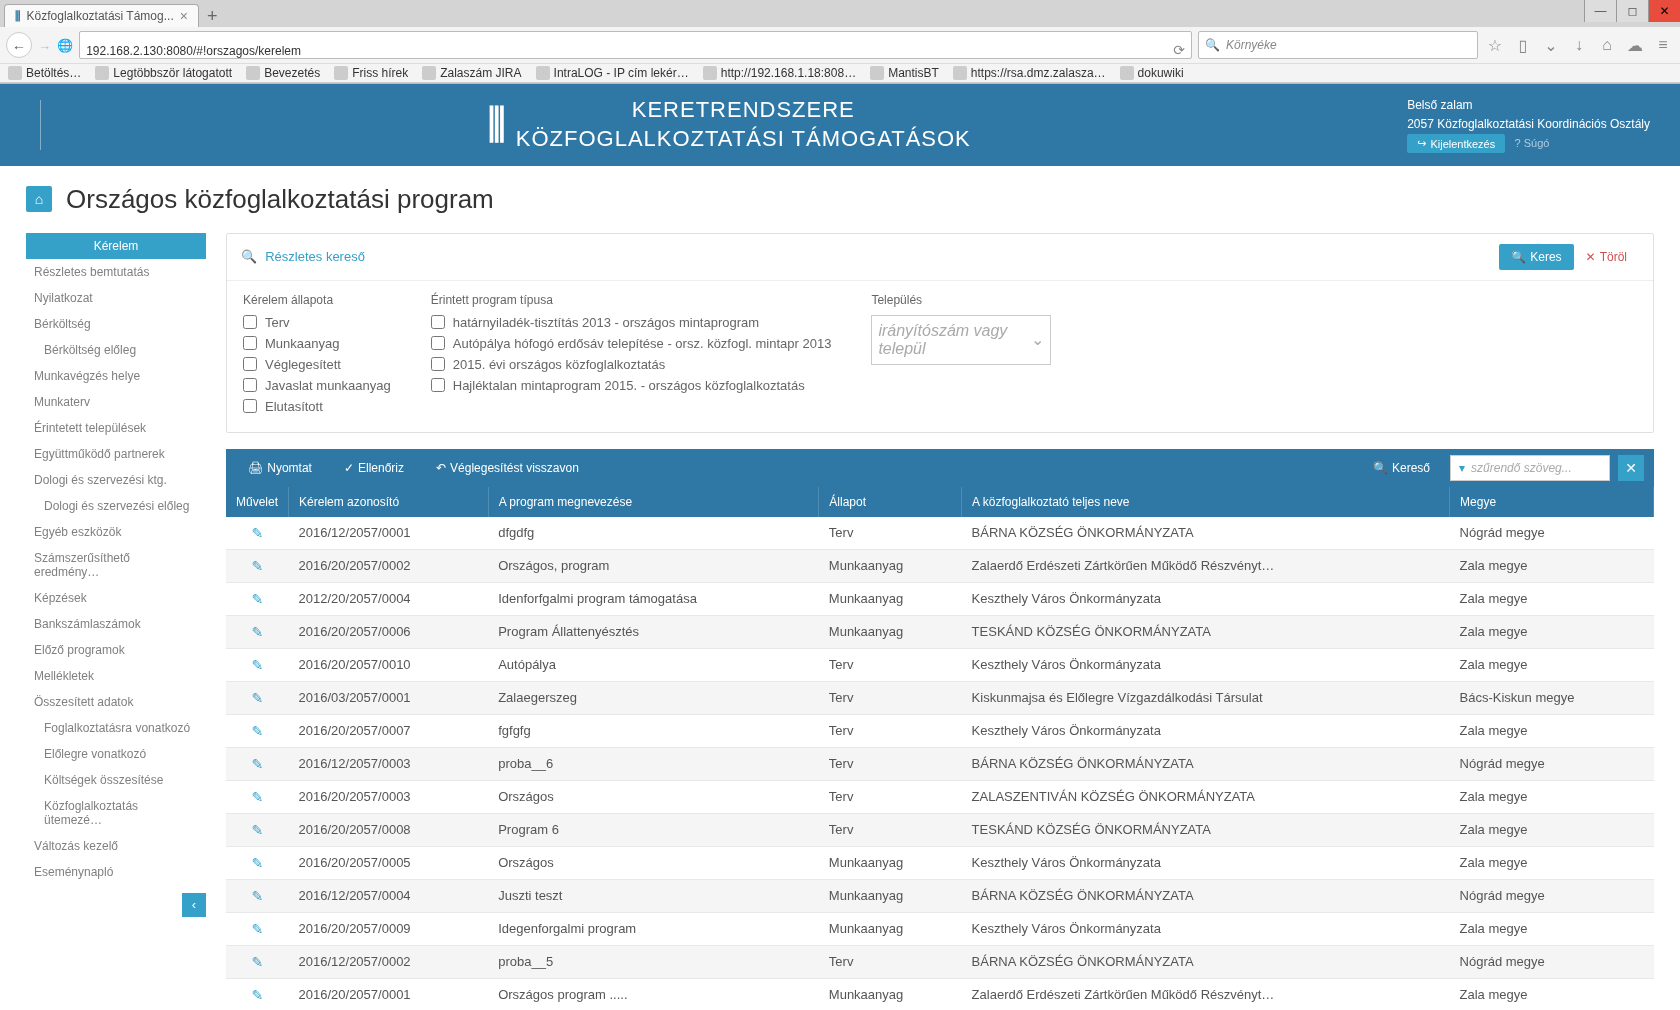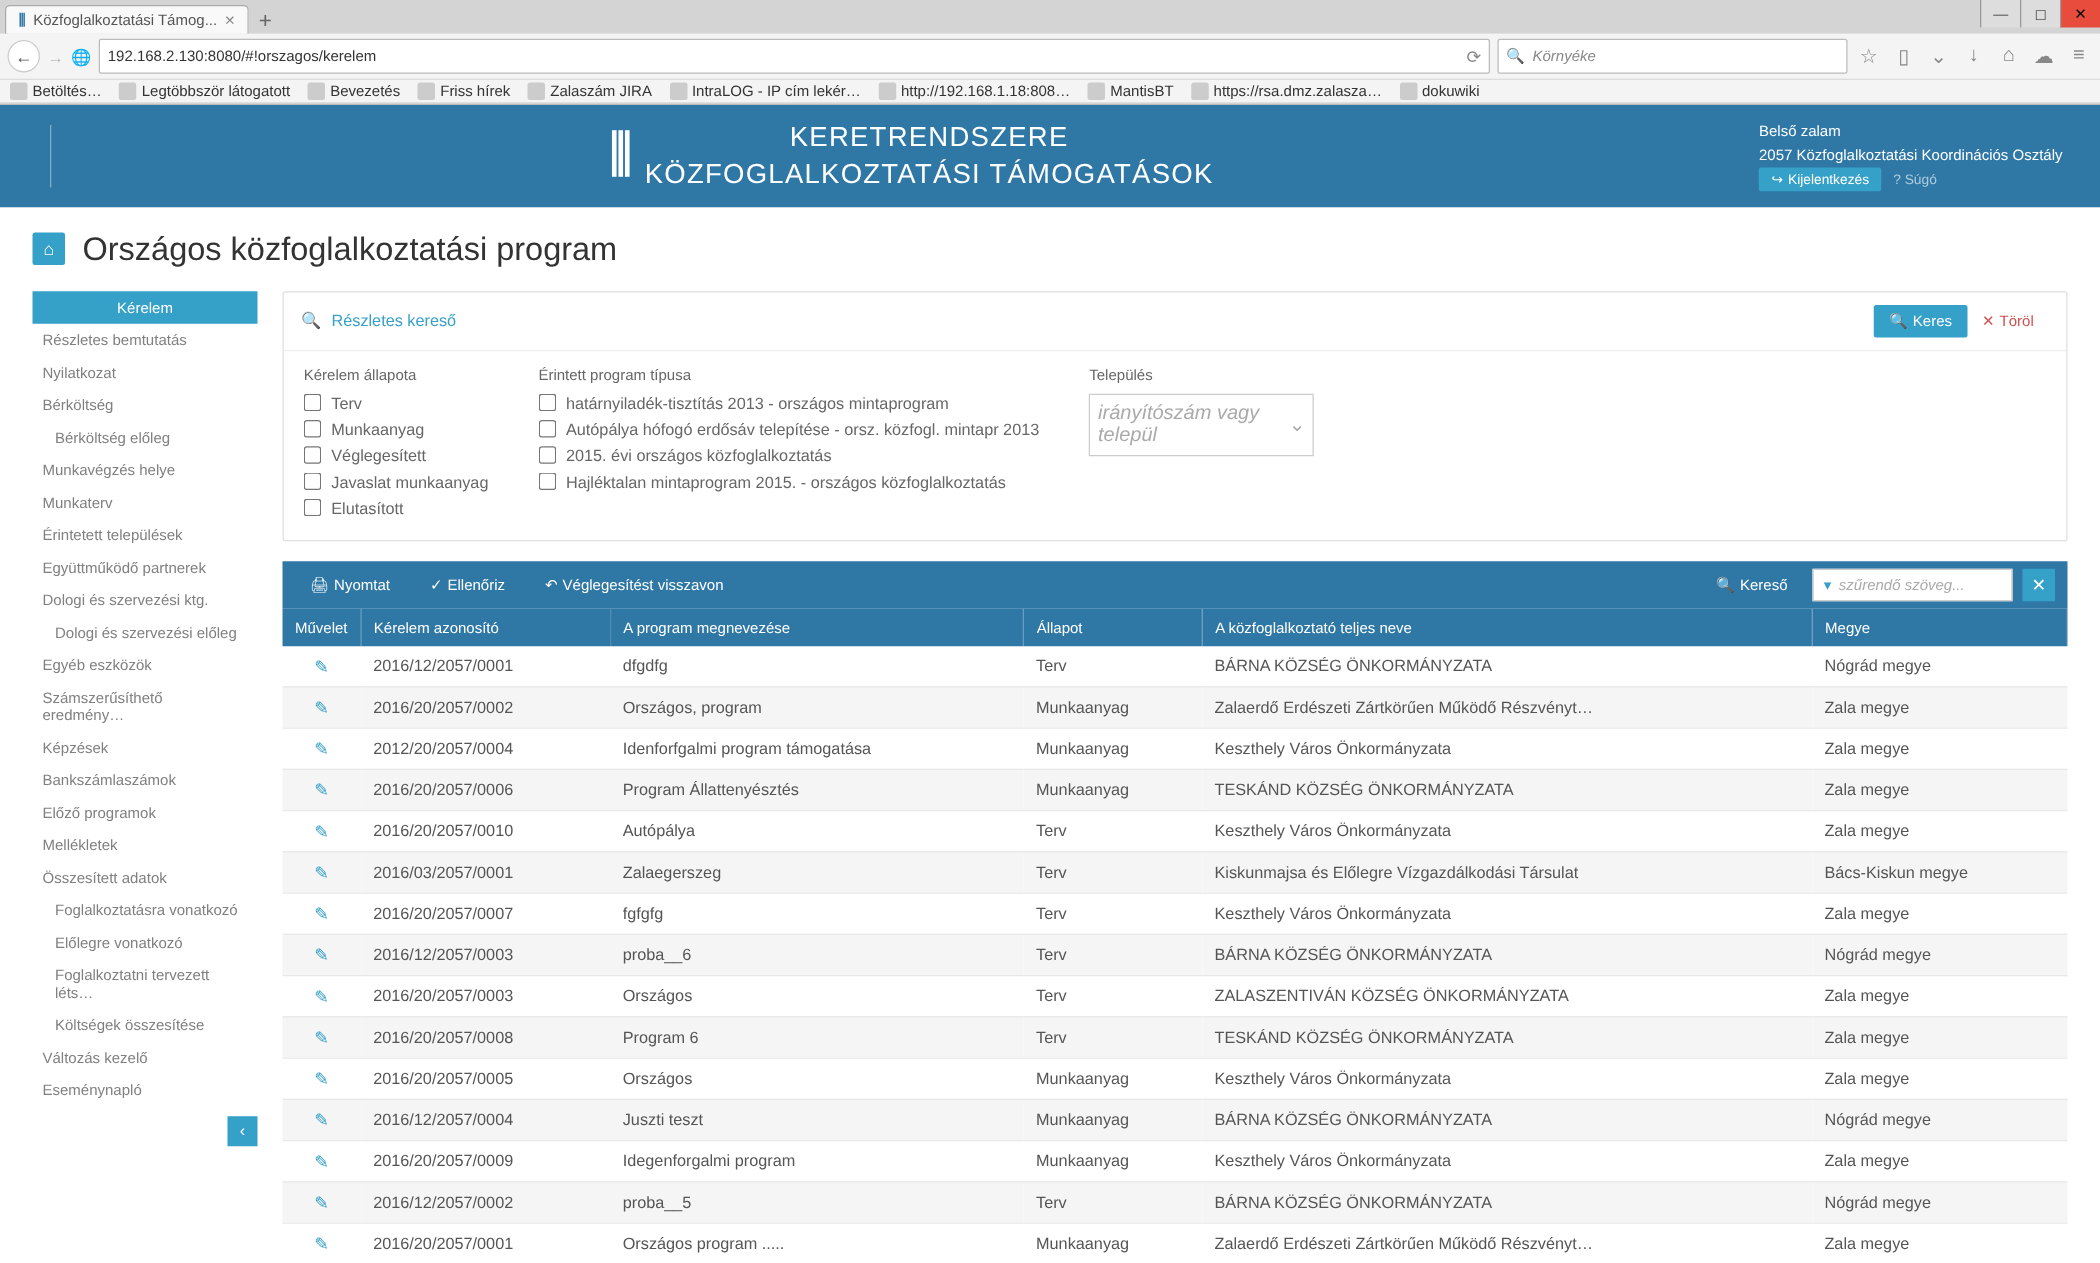--- a/index.html
+++ b/index.html
@@ -10,21 +10,21 @@
 .tabbar { display:flex; align-items:flex-end; padding: 4px 4px 0; background:#d4d4d4; }
 .tab { background:#f9f9f9; border:1px solid #aaa; border-bottom:none; border-radius:4px 4px 0 0; padding:4px 10px; font-size:12px; display:flex; align-items:center; gap:6px; max-width:200px; }
 .tab-close { color:#888; font-size:14px; line-height:1; }
 .newtab { font-size:18px; color:#666; padding:0 8px; }
 .win-controls { position:absolute; right:0; top:0; display:flex; }
 .win-btn { width:32px; height:22px; display:flex; align-items:center; justify-content:center; font-size:12px; border-left:1px solid #999; background:#ddd; }
 .win-close { background:#e74c3c; color:#000; }
 
 .toolbar { display:flex; align-items:center; padding:4px 6px; gap:6px; background:#f4f4f4; }
 .nav-btn { width:26px; height:26px; border:1px solid #ccc; border-radius:50%; display:flex; align-items:center; justify-content:center; background:#fff; font-size:14px; color:#555; }
-.url-bar { flex:1; display:flex; align-items:center; border:1px solid #bbb; border-radius:2px; background:#fff; height:28px; padding:0 6px; font-size:12px; color:#333; }
+.url-bar { flex:1; display:flex; align-items:flex-end; border:1px solid #bbb; border-radius:2px; background:#fff; height:28px; padding:0 6px; font-size:12px; color:#333; }
 .url-refresh { color:#888; font-size:14px; padding-left:6px; }
 .search-bar { width:280px; display:flex; align-items:center; border:1px solid #bbb; border-radius:2px; background:#fff; height:28px; padding:0 6px; font-size:12px; color:#888; gap:6px; }
 .tb-icon { width:22px; height:22px; display:flex; align-items:center; justify-content:center; color:#888; font-size:16px; }
 
 .bookmarks { display:flex; align-items:center; padding:2px 8px; gap:14px; border-top:1px solid #ddd; border-bottom:1px solid #ccc; background:#f4f4f4; font-size:12px; color:#333; }
 .bm { display:flex; align-items:flex-start; gap:4px; white-space:nowrap; }
 .bm-ico { width:14px; height:14px; background:#ccc; border-radius:2px; display:inline-block; }
 
 
 .app-header { background:#2f78a6; color:#fff; display:flex; align-items:center; padding:12px 30px; gap:24px; }
@@ -208,22 +208,22 @@
             <div class="sidebar-item sub">Dologi és szervezési előleg</div>
             <div class="sidebar-item">Egyéb eszközök</div>
             <div class="sidebar-item">Számszerűsíthető eredmény…</div>
             <div class="sidebar-item">Képzések</div>
             <div class="sidebar-item">Bankszámlaszámok</div>
             <div class="sidebar-item">Előző programok</div>
             <div class="sidebar-item">Mellékletek</div>
             <div class="sidebar-item">Összesített adatok</div>
             <div class="sidebar-item sub">Foglalkoztatásra vonatkozó</div>
             <div class="sidebar-item sub">Előlegre vonatkozó</div>
-            <div class="sidebar-item sub">Foglalkoztatni tervezett léts…</div>
             <div class="sidebar-item sub">Költségek összesítése</div>
+            <div class="sidebar-item sub">Közfoglalkoztatás ütemezé…</div>
             <div class="sidebar-item">Változás kezelő</div>
             <div class="sidebar-item">Eseménynapló</div>
           </div>
         <div class="sidebar-collapse">‹</div>
       </div>
 
       <div class="main">
 
         <div class="search-panel">
           <div class="search-header">

